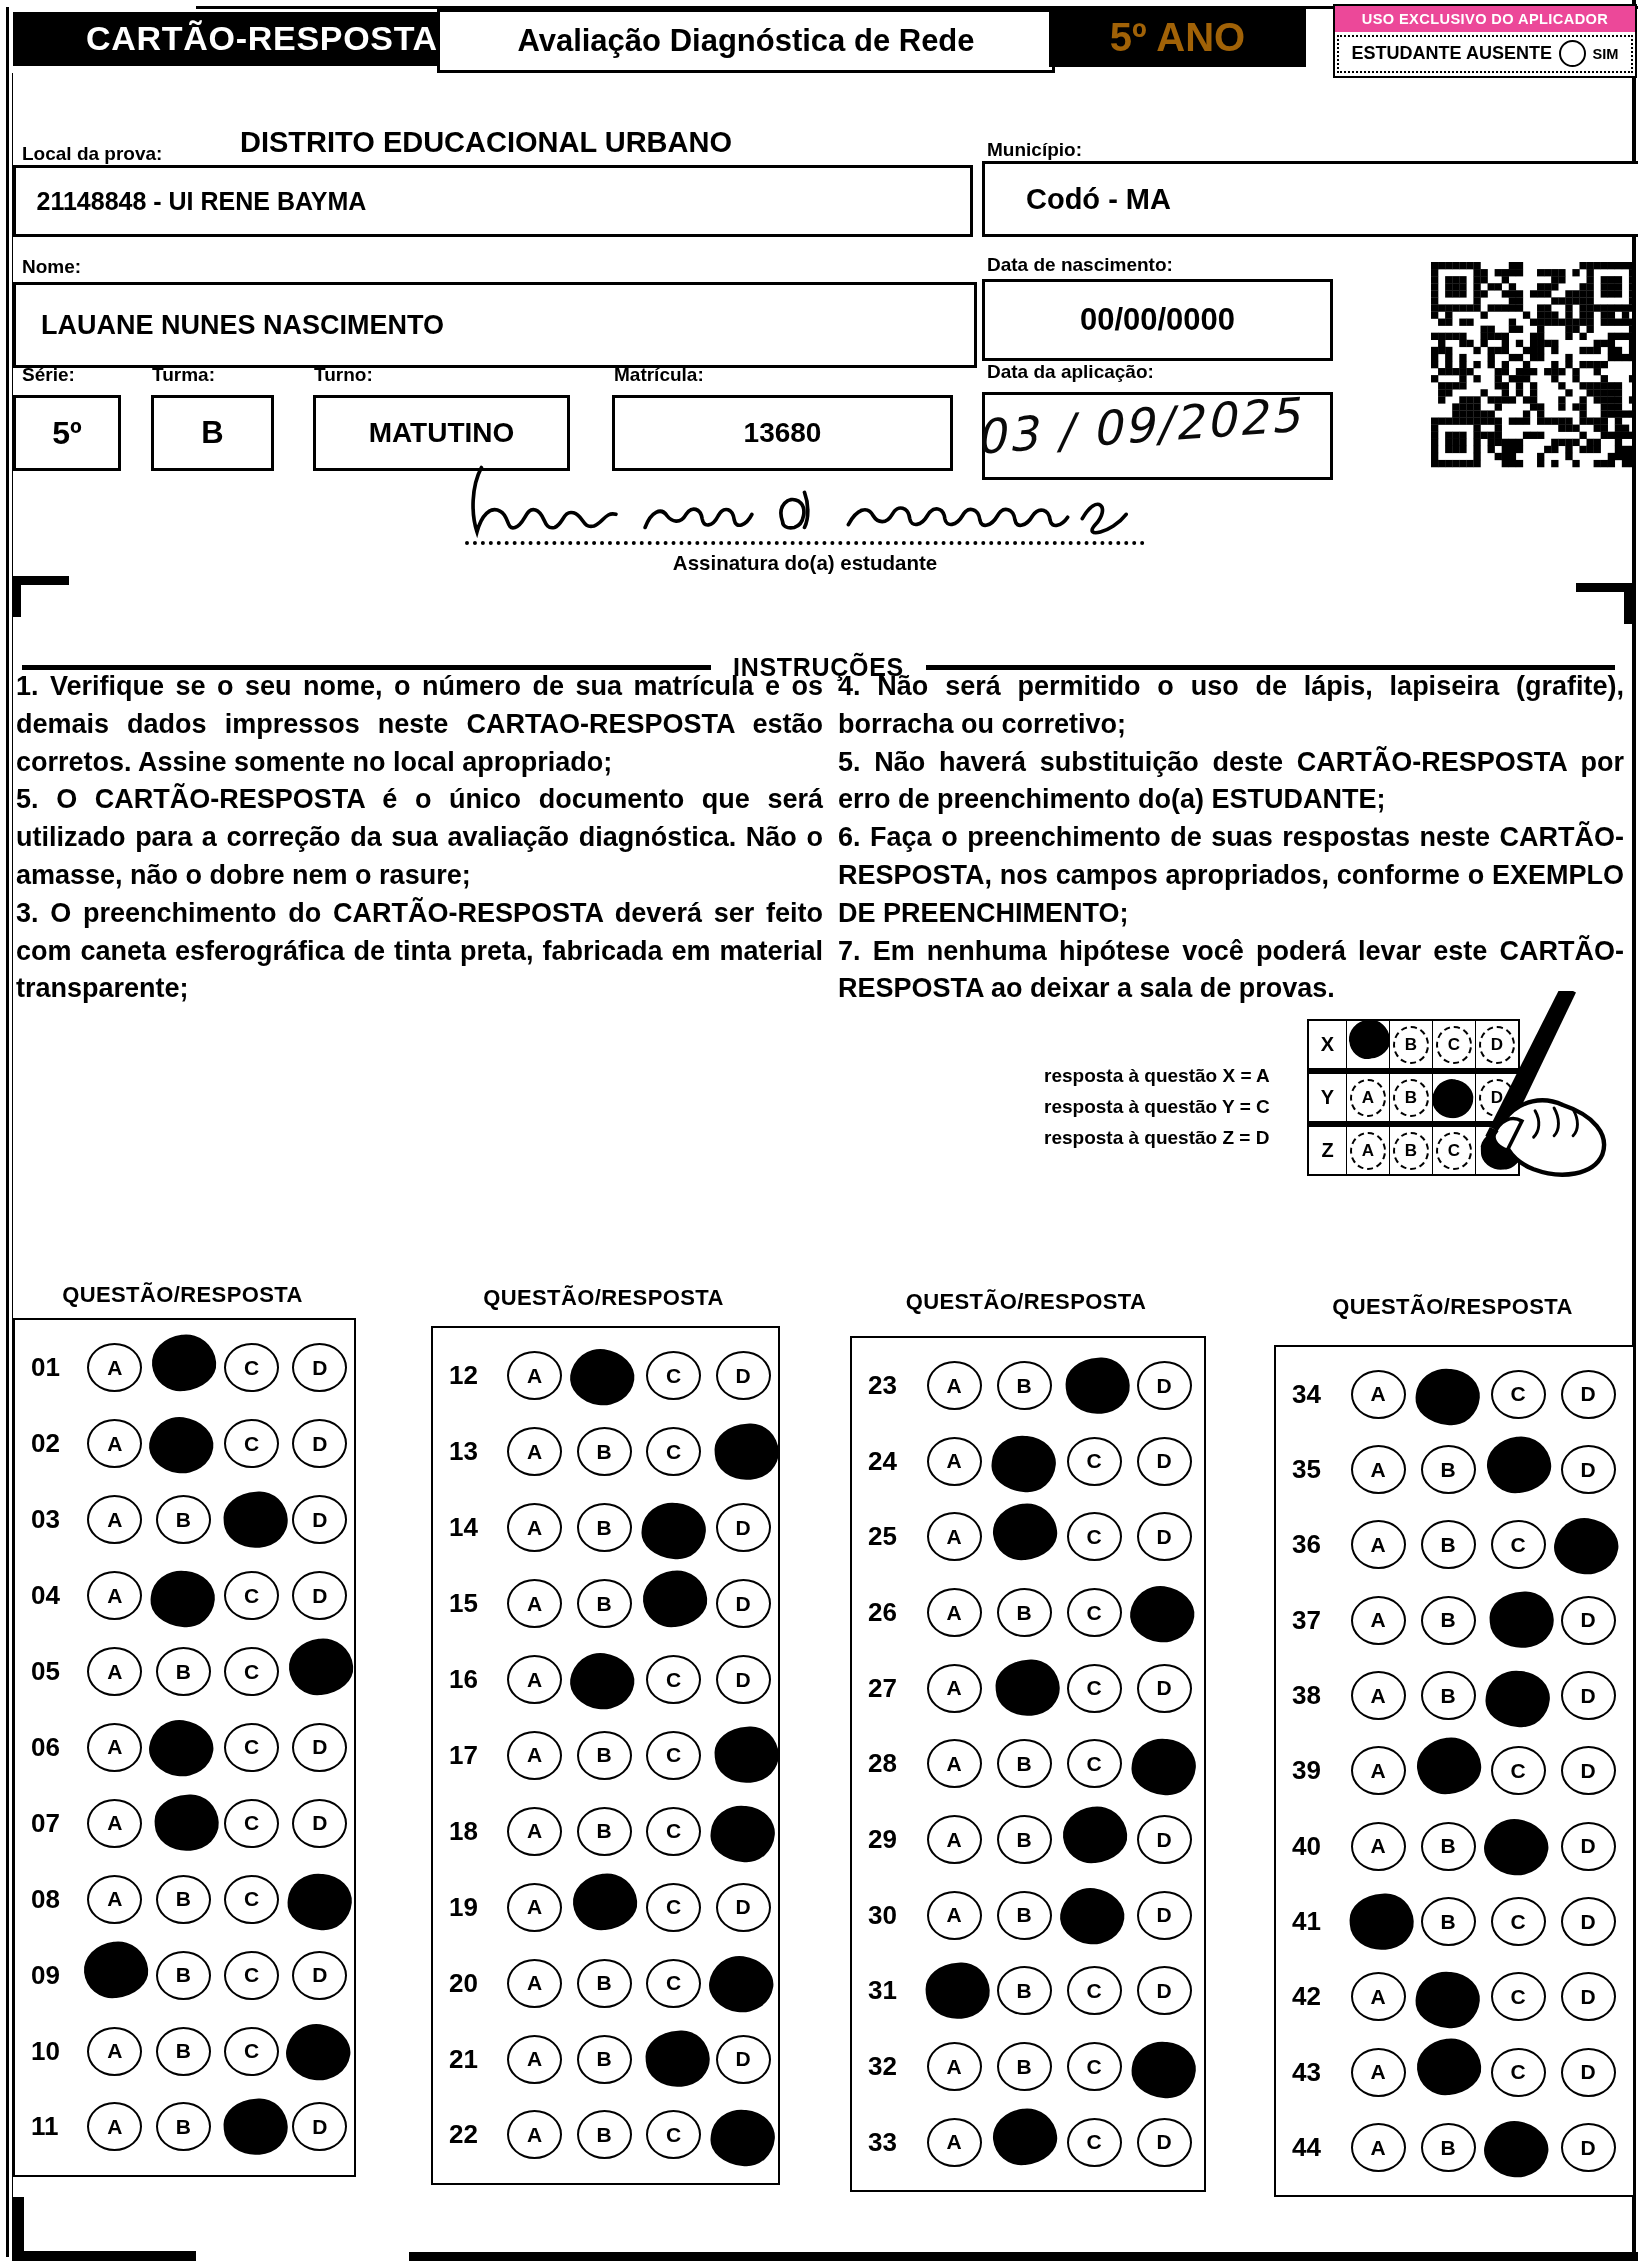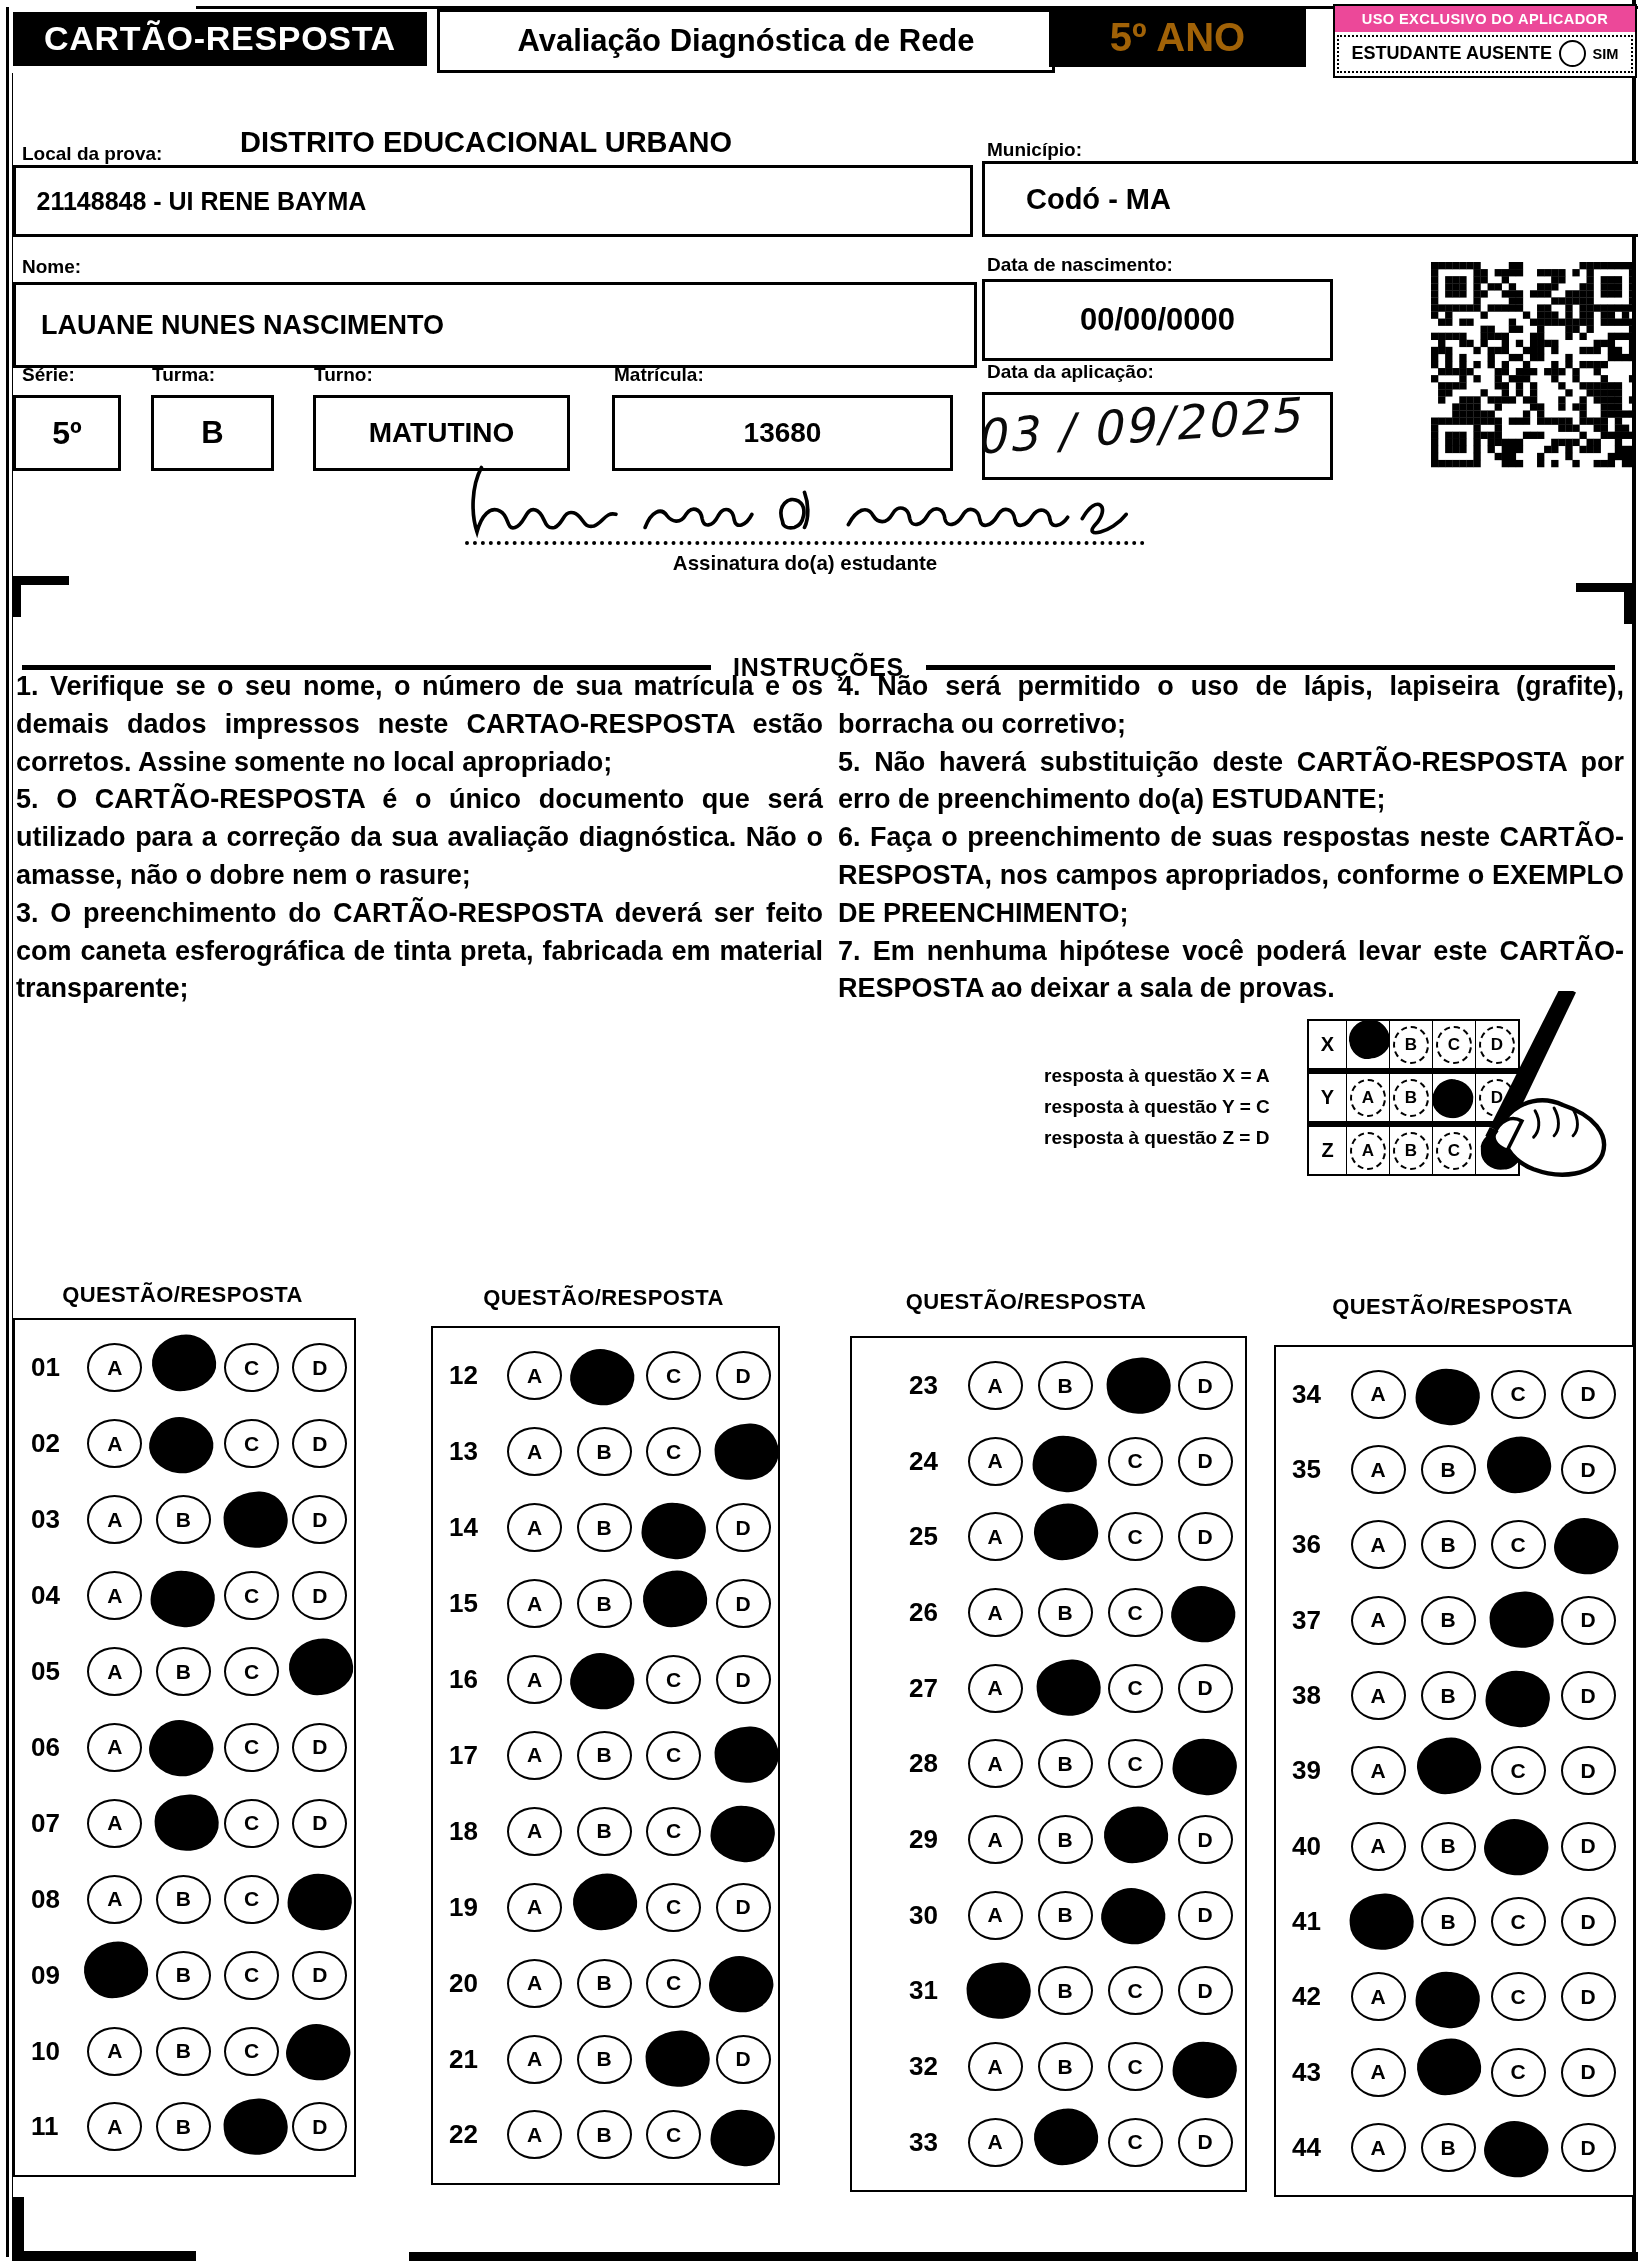--- a/index.html
+++ b/index.html
@@ -14,21 +14,21 @@
   .edge-right{left:1632px;top:0;width:4.4px;height:2261px;background:#000;}
   .edge-top{left:196px;top:5.8px;width:1443px;height:2.9px;background:#000;}
   .mark-left-corner{left:13px;top:576px;width:48px;height:32px;border-top:9.5px solid #000;border-left:8px solid #000;}
   .mark-right-corner{left:1576px;top:583px;width:48px;height:32px;border-top:9.5px solid #000;border-right:8px solid #000;}
   .mark-bottom-l-v{left:11.7px;top:2197px;width:12.4px;height:64px;background:#000;}
   .mark-bottom-l-h{left:11.7px;top:2251px;width:184px;height:10.2px;background:#000;}
   .bottom-bar{left:409px;top:2252px;width:1229px;height:8.8px;background:#000;}
 
   
   .hdr-card{left:13px;top:11.7px;width:414px;height:54px;background:#000;color:#fff;
-    font-size:34px;font-weight:bold;display:flex;align-items:center;justify-content:center;letter-spacing:0.7px;}
+    font-size:34px;font-weight:bold;display:flex;align-items:center;justify-content:center;letter-spacing:0.7px;padding-left:42px;}
   .hdr-exam{left:437px;top:8.8px;width:612px;height:58px;border:3.7px solid #000;background:#fff;
     font-size:31px;font-weight:bold;display:flex;align-items:center;justify-content:center;}
   .hdr-grade{left:1049px;top:8.8px;width:257px;height:58px;background:#000;color:#a16207;
     font-size:40px;font-weight:bold;display:flex;align-items:center;justify-content:center;}
   .hdr-aplicador{left:1333px;top:4.4px;width:300px;height:70px;border:2.9px solid #000;background:#fff;}
   .aplicador-top{height:26px;background:#ec4899;color:#fff;font-size:14.6px;font-weight:bold;
     display:flex;align-items:center;justify-content:center;letter-spacing:0.4px;}
   .aplicador-bottom{margin:2.2px;height:34px;border:2.2px dotted #000;display:flex;align-items:center;
     justify-content:center;gap:6.6px;font-size:18px;font-weight:bold;}
   .absent-circle{width:23.4px;height:23.4px;border:2.9px solid #000;border-radius:50%;flex:0 0 auto;}
@@ -1014,21 +1014,21 @@
           </div>
           <div class="slot">
             <div class="bubble">C</div>
           </div>
           <div class="slot">
             <div class="bubble filled fb b3"></div>
           </div>
         </div>
       </div>
     </div>
-  <div class="abs acol" style="left:850px;top:1336px;width:352px;height:852px;padding-left:41px;">
+  <div class="abs acol" style="left:850px;top:1336px;width:352px;height:852px;">
       <div class="acol-inner">
         <div class="arow">
           <div class="qnum">23</div>
           <div class="slot">
             <div class="bubble">A</div>
           </div>
           <div class="slot">
             <div class="bubble">B</div>
           </div>
           <div class="slot">

